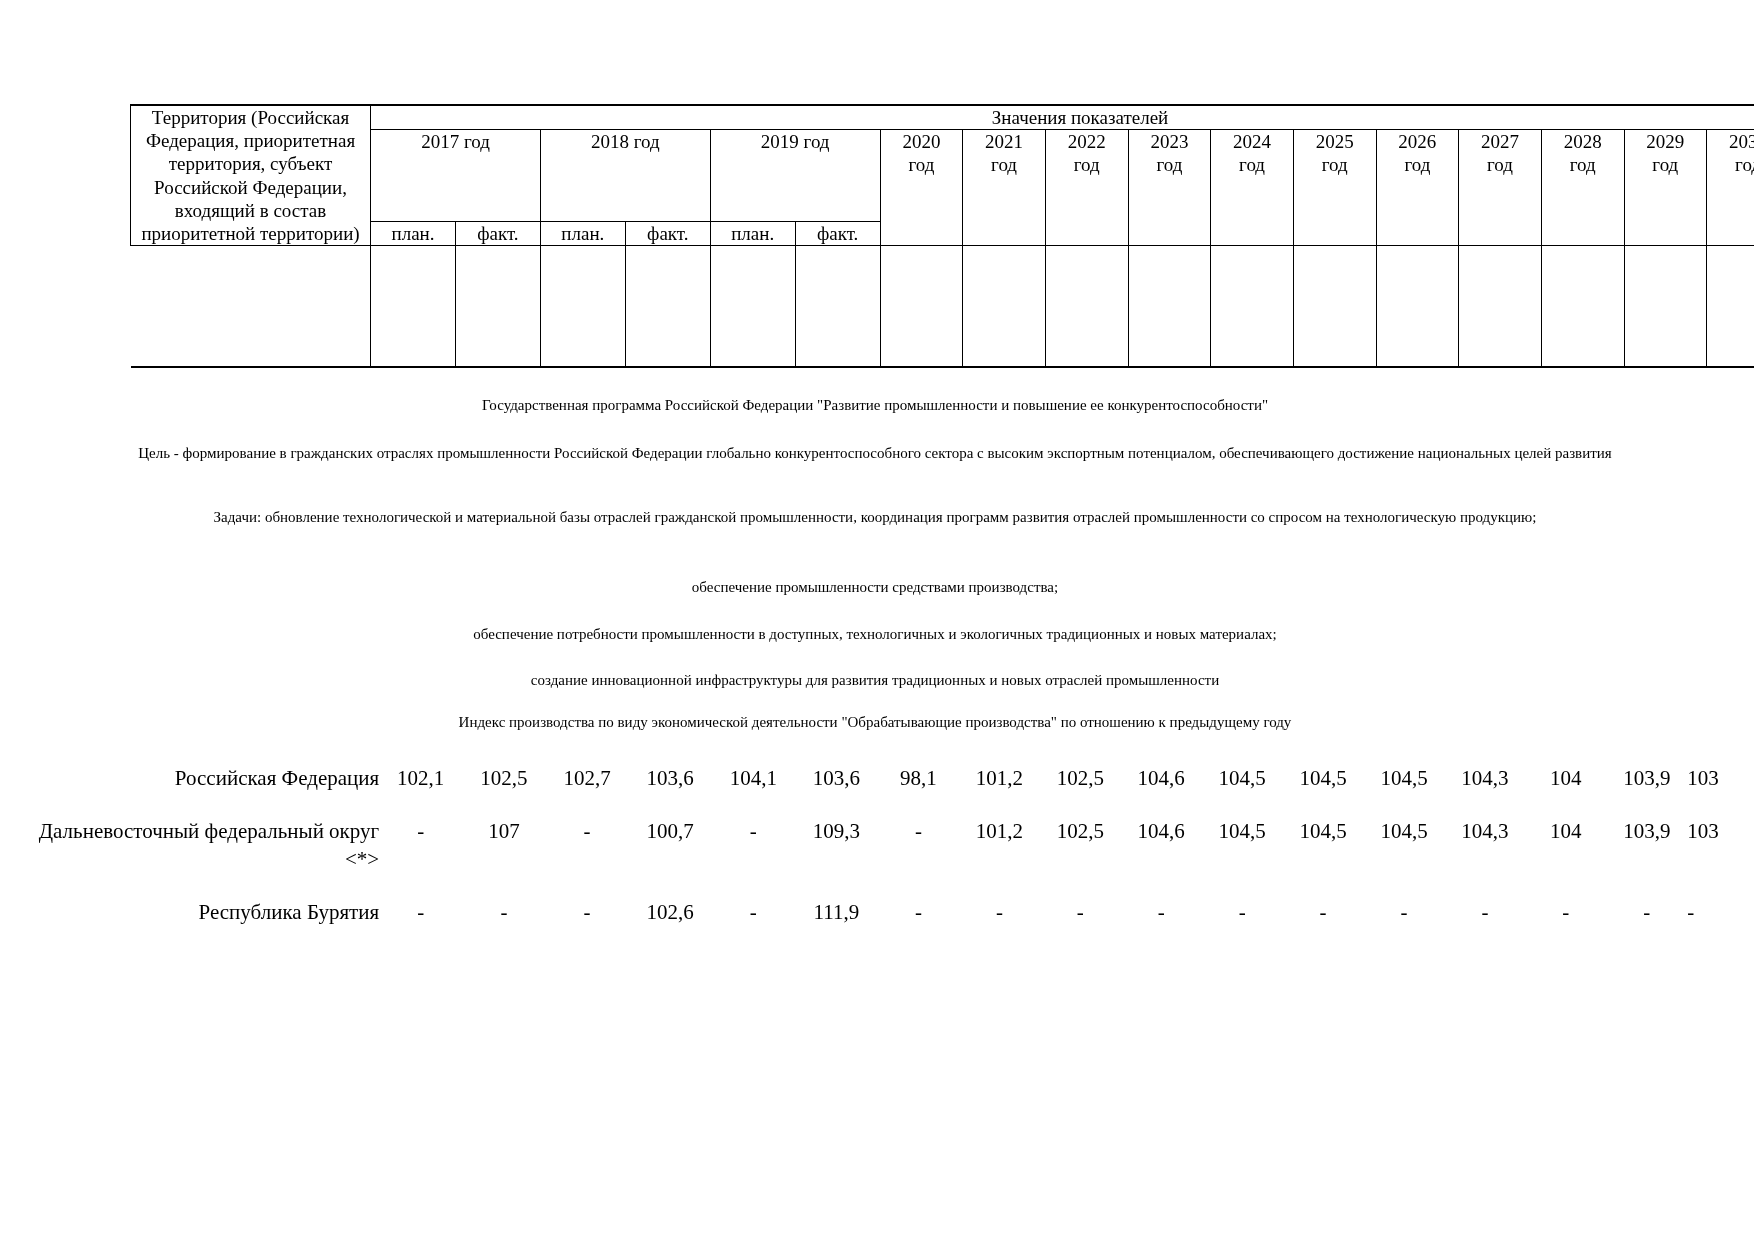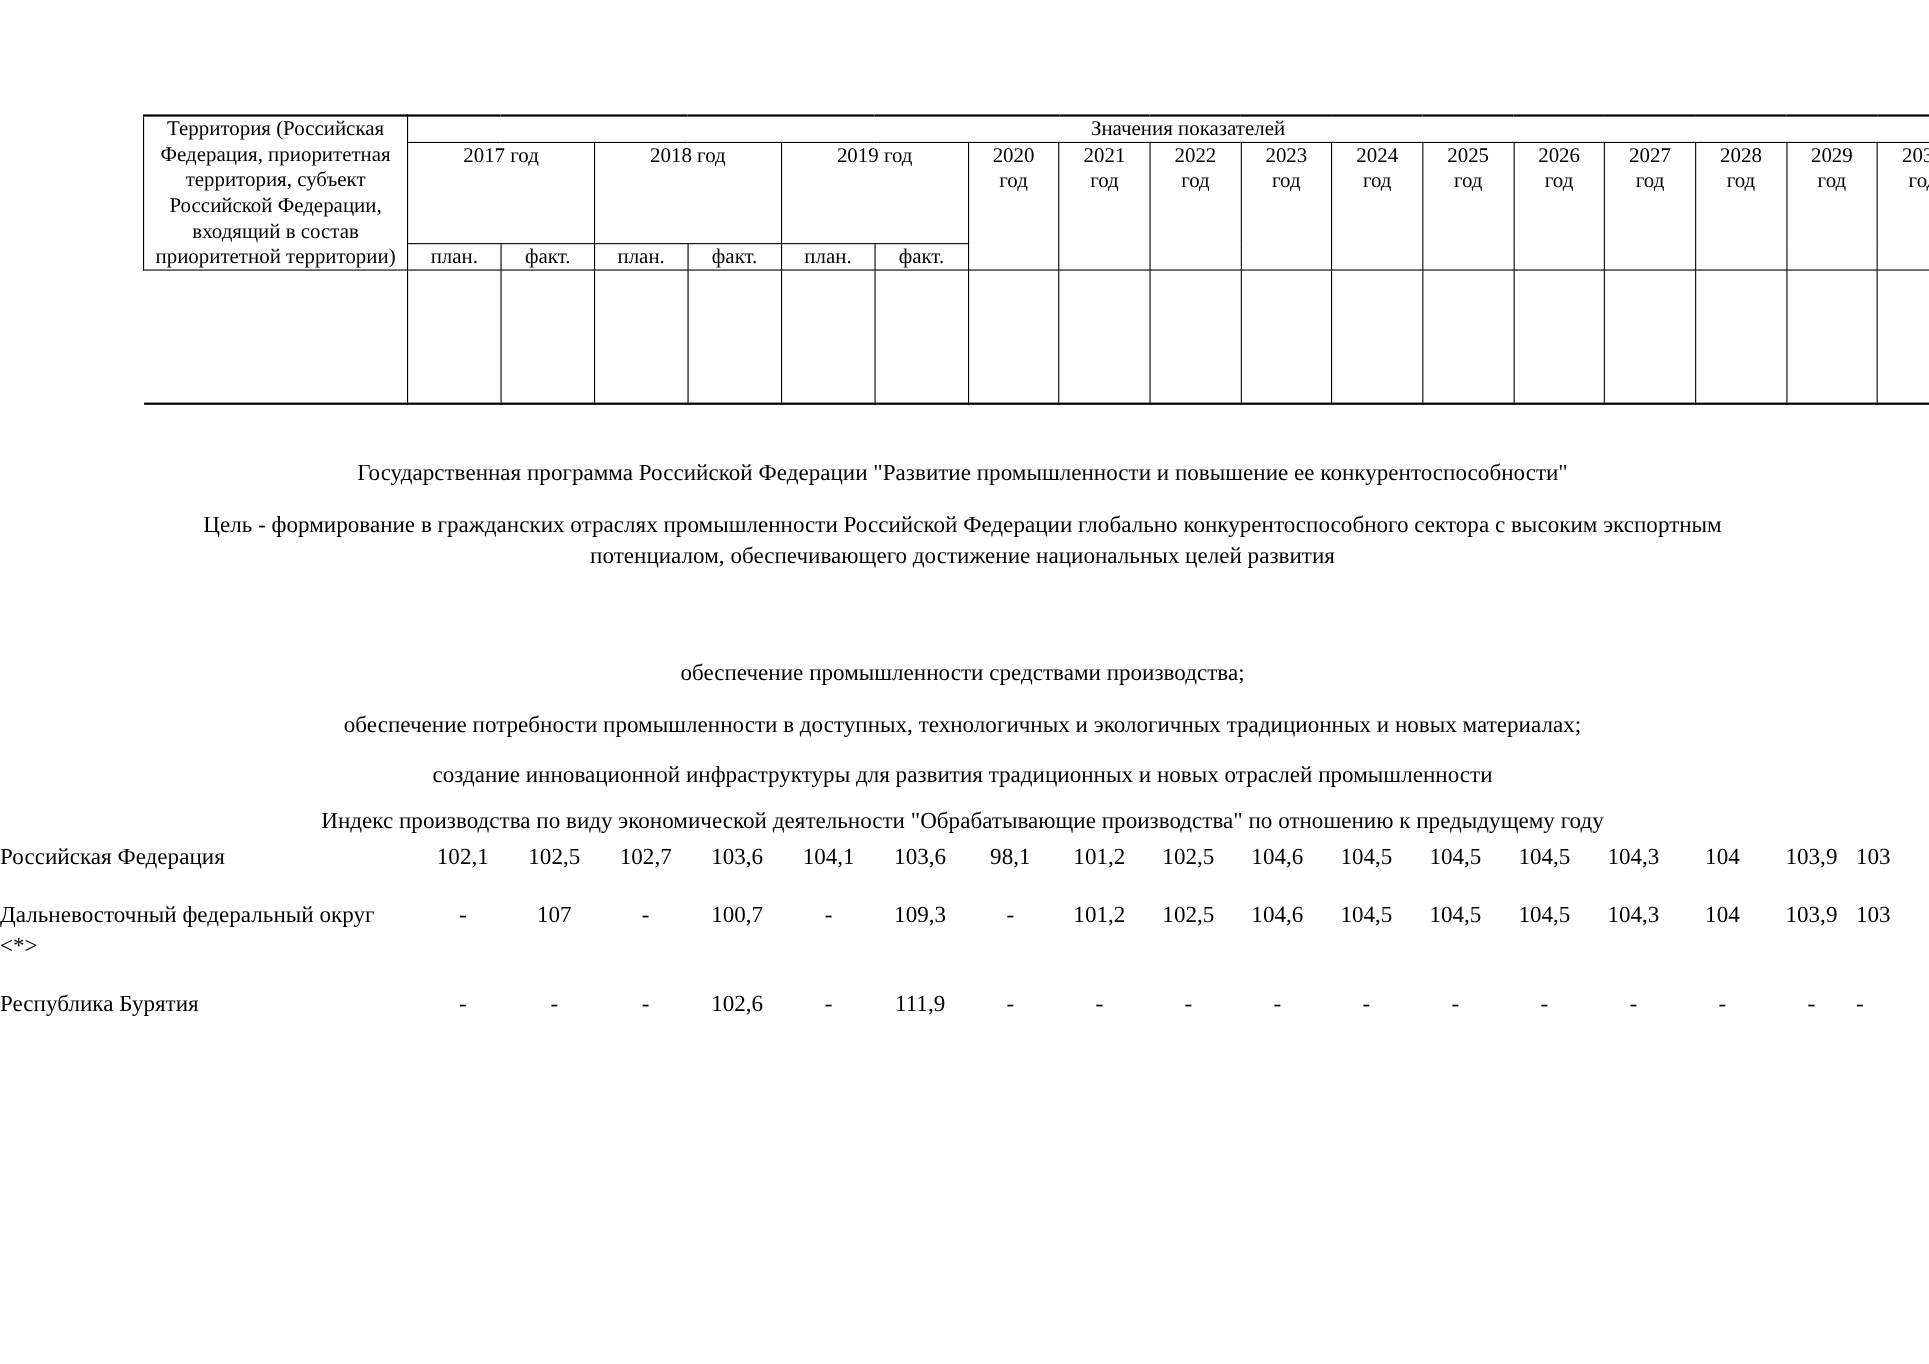--- a/index.html
+++ b/index.html
@@ -83,25 +83,24 @@
     border-top: none;
     border-bottom: none;
     height: 120px;
   }
   td.nb-right { border-right: none; }
 
   
   .para {
     position: absolute;
     text-align: center;
-    font-size: 21px;
+    font-size: 15px;
     line-height: 1.33;
     left: 130px;
     width: 1490px;
-    margin-top: 20px;
   }
 
   
   .datarows {
     position: absolute;
     left: 0px;
     top: 752px;
     width: 1754px;
     font-size: 21px;
   }
@@ -110,21 +109,21 @@
     table-layout: fixed;
     width: 1754px;
   }
   table.data td {
     padding: 0;
     border: none;
     vertical-align: top;
     line-height: 1.30;
   }
   td.rowname {
-    text-align: left;
+    text-align: right;
     padding-left: 136px;
     padding-right: 6px;
   }
   td.val {
     text-align: center;
     white-space: nowrap;
   }
   tr.datarow > td { padding-top: 13px; padding-bottom: 13px; }
   td.clip {
     overflow: hidden;
@@ -241,20 +240,21 @@
             <td class="blankcell nb-right"></td>
       </tr>
     </tbody>
       </table>
   </div>
 
   <div class="para" style="top:396px;">Государственная программа Российской Федерации "Развитие промышленности и повышение ее конкурентоспособности"</div>
 
   <div class="para" style="top:444px;">Цель - формирование в гражданских отраслях промышленности Российской Федерации глобально конкурентоспособного сектора с высоким экспортным потенциалом, обеспечивающего достижение национальных целей развития</div>
 
+  <div class="para" style="top:508px;">Задачи: обновление технологической и материальной базы отраслей гражданской промышленности, координация программ развития отраслей промышленности со спросом на технологическую продукцию;</div>
 
   <div class="para" style="top:578px;">обеспечение промышленности средствами производства;</div>
 
   <div class="para" style="top:625px;">обеспечение потребности промышленности в доступных, технологичных и экологичных традиционных и новых материалах;</div>
 
   <div class="para" style="top:671px;">создание инновационной инфраструктуры для развития традиционных и новых отраслей промышленности</div>
 
   <div class="para" style="top:713px;">Индекс производства по виду экономической деятельности "Обрабатывающие производства" по отношению к предыдущему году</div>
 
   <div class="datarows">

